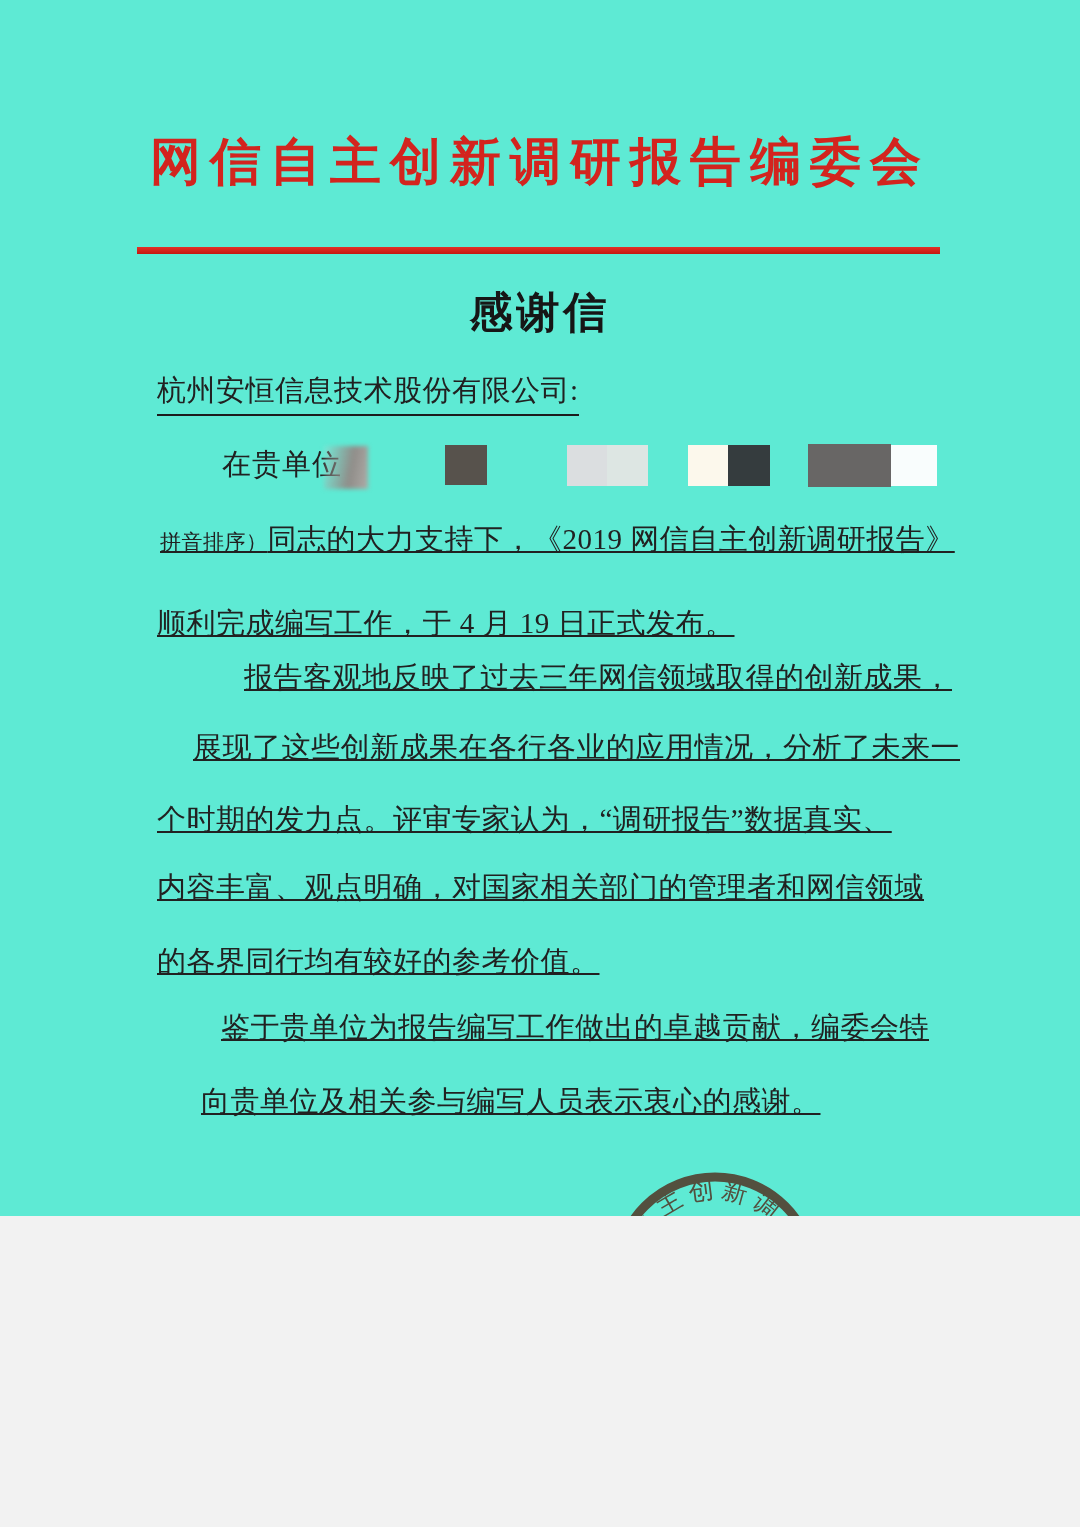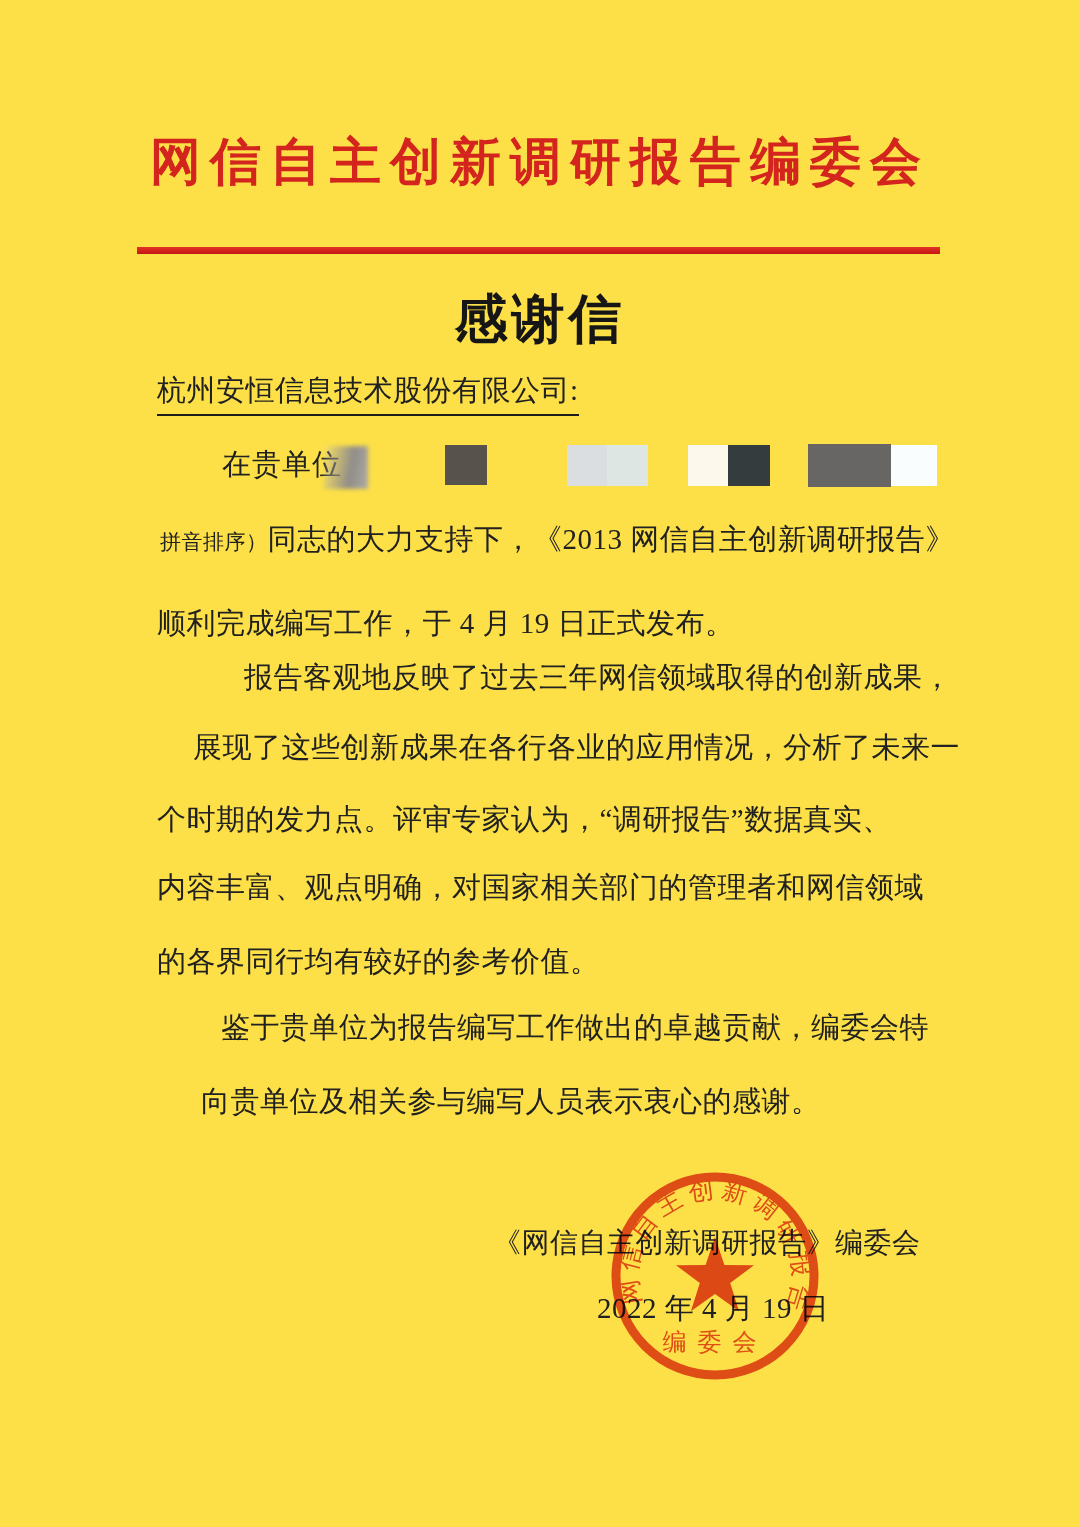--- a/index.html
+++ b/index.html
@@ -1,47 +1,48 @@
 <!DOCTYPE html>
 <html><head>
 <meta charset="utf-8">
 <style>
   html,body{margin:0;padding:0;background:#f2f2f2;}
   .page{
     position:relative;
-    width:1080px;height:1527px;
+    width:1080px;height:1216px;
     margin:0 auto;
-    background:#fde047;
+    background:#5eead4;
     overflow:hidden;
     font-family:"Liberation Serif","DejaVu Serif",serif;
     color:#212121;
   }
   .abs{position:absolute;white-space:nowrap;}
   .header-title{
     top:128px;left:0;width:1080px;
     text-align:center;
     font-size:51px;font-weight:bold;
     letter-spacing:9px;
     color:#d3241e;
   }
   .header-rule{
     top:247px;left:137px;width:803px;height:7px;
     background:linear-gradient(to bottom,#e23127,#c41711);
   }
   .letter-title{
     top:284px;left:0;width:1080px;
     text-align:center;
-    font-size:53px;font-weight:bold;
+    font-size:43px;font-weight:bold;
     letter-spacing:4px;
     color:#161616;
   }
   .body-line{
     font-size:29px;
     letter-spacing:0.5px;
     color:#212121;
+    text-decoration:underline;
   }
   .addressee{
     top:371px;left:157px;
   }
   .addressee span{
     display:inline-block;
     border-bottom:2px solid #1c1c1c;
     padding-bottom:3px;
   }
   .redacted-line{top:443px;left:157px;width:790px;height:50px;}
@@ -95,21 +96,21 @@
     <span class="rblock rb-blur"></span>
     <span class="rblock rb-dark1"></span>
     <span class="rblock rb-light"></span>
     <span class="rblock rb-cream"></span>
     <span class="rblock rb-slate"></span>
     <span class="rblock rb-gray2"></span>
     <span class="rblock rb-faint"></span>
   </div>
 
   <div class="abs body-line l1">
-    <span class="small-note">拼音排序）</span><span>同志的大力支持下，《2013 网信自主创新调研报告》</span>
+    <span class="small-note">拼音排序）</span><span>同志的大力支持下，《2019 网信自主创新调研报告》</span>
   </div>
 
   <div class="abs body-line l2">顺利完成编写工作，于 4 月 19 日正式发布。</div>
   <div class="abs body-line l3">报告客观地反映了过去三年网信领域取得的创新成果，</div>
   <div class="abs body-line l4">展现了这些创新成果在各行各业的应用情况，分析了未来一</div>
   <div class="abs body-line l5">个时期的发力点。评审专家认为，“调研报告”数据真实、</div>
   <div class="abs body-line l6">内容丰富、观点明确，对国家相关部门的管理者和网信领域</div>
   <div class="abs body-line l8">鉴于贵单位为报告编写工作做出的卓越贡献，编委会特</div>
   <div class="abs body-line l7">的各界同行均有较好的参考价值。</div>
   <div class="abs body-line l9">向贵单位及相关参与编写人员表示衷心的感谢。</div>

